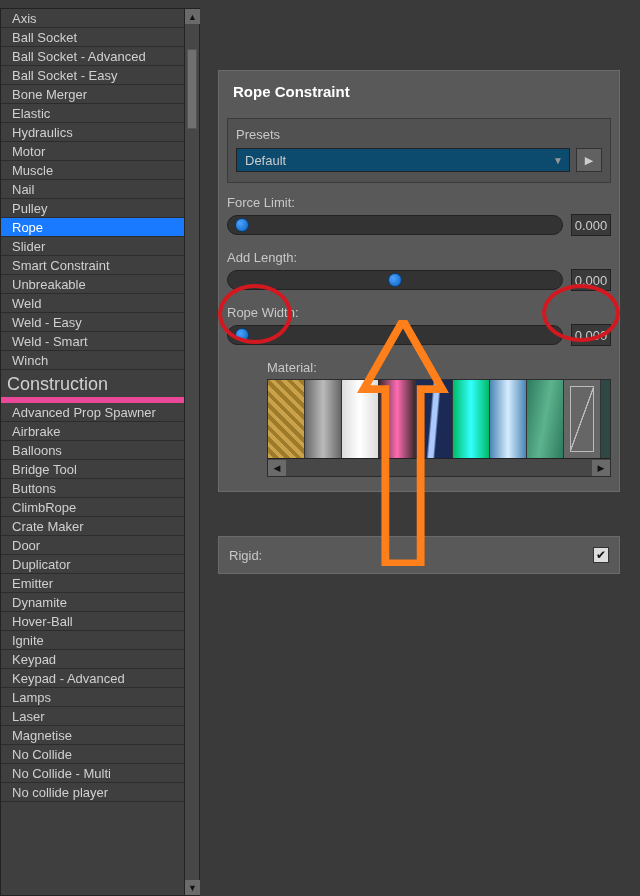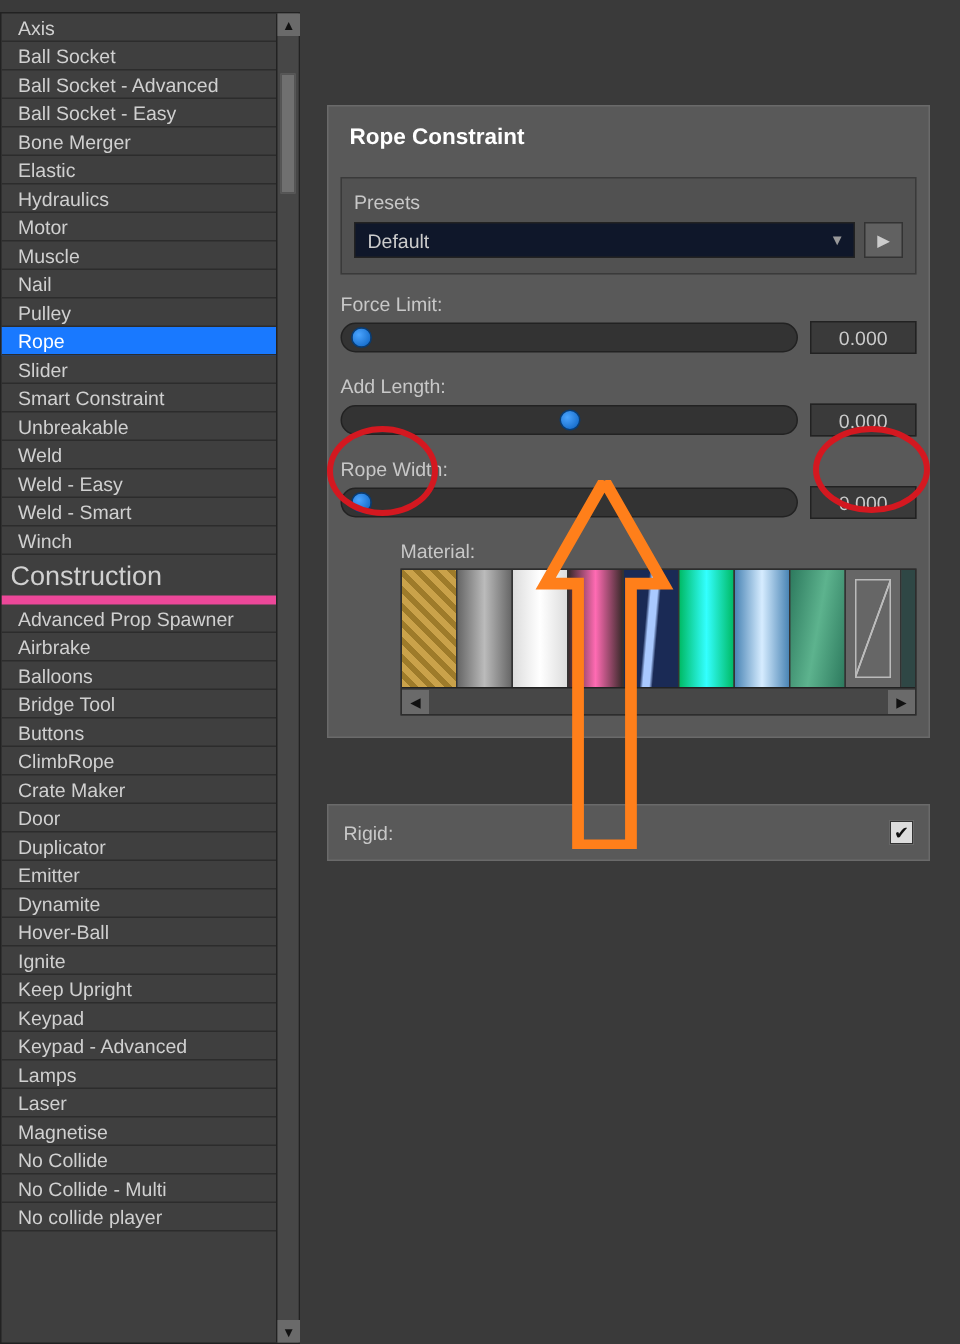--- a/index.html
+++ b/index.html
@@ -84,21 +84,21 @@
 
   .group {
     margin:0 8px 12px 8px;
     background:#515151;
     border:1px solid #3a3a3a;
     padding:8px 8px 10px 8px;
   }
   .group-label{ color:#c8c8c8; font-size:13px; margin-bottom:6px;}
   .preset-row{display:flex;gap:6px;}
   .select {
-    flex:1;height:24px;background:#0f172a;border:1px solid #222;
+    flex:1;height:24px;background:#0c4a6e;border:1px solid #222;
     color:#ccc;font-size:13px;display:flex;align-items:center;
     justify-content:space-between;padding:0 6px 0 8px;
   }
   .select .caret{font-size:10px;color:#999;}
   .sqbtn{
     width:26px;height:24px;background:#616161;border:1px solid #333;
     display:flex;align-items:center;justify-content:center;color:#ccc;font-size:11px;
   }
 
   .slider-block{
@@ -109,21 +109,21 @@
   .slider-track{
     position:relative;flex:1;height:20px;background:#333;border:1px solid #222;
     border-radius:10px;
   }
   .knob{
     position:absolute;top:2px;width:14px;height:14px;border-radius:50%;
     background:radial-gradient(circle at 35% 35%, #4aa4ff,#0a5fbe);
     border:1px solid #083c74;
   }
   .numbox{
-    width:71px;height:22px;background:#3a3a3a;border:1px solid #222;
+    width:40px;height:22px;background:#3a3a3a;border:1px solid #222;
     color:#ccc;font-size:13px;display:flex;align-items:center;justify-content:center;
   }
 
   .materials{
     margin:0 8px 6px 8px;
     padding-left:40px;
   }
   .materials-label{color:#c8c8c8;font-size:13px;margin-bottom:4px;}
   .mat-frame{
     width:100%;border:1px solid #2d2d2d;background:#3a3a3a;
@@ -204,21 +204,20 @@
       <div class="list-item">Bridge Tool</div>
       <div class="list-item">Buttons</div>
       <div class="list-item">ClimbRope</div>
       <div class="list-item">Crate Maker</div>
       <div class="list-item">Door</div>
       <div class="list-item">Duplicator</div>
       <div class="list-item">Emitter</div>
       <div class="list-item">Dynamite</div>
       <div class="list-item">Hover-Ball</div>
       <div class="list-item">Ignite</div>
-      <div class="list-item">Keep Upright</div>
       <div class="list-item">Keypad</div>
       <div class="list-item">Keypad - Advanced</div>
       <div class="list-item">Lamps</div>
       <div class="list-item">Laser</div>
       <div class="list-item">Magnetise</div>
       <div class="list-item">No Collide</div>
       <div class="list-item">No Collide - Multi</div>
       <div class="list-item">No collide player</div>
     </div>
   <div class="scrollbar">

